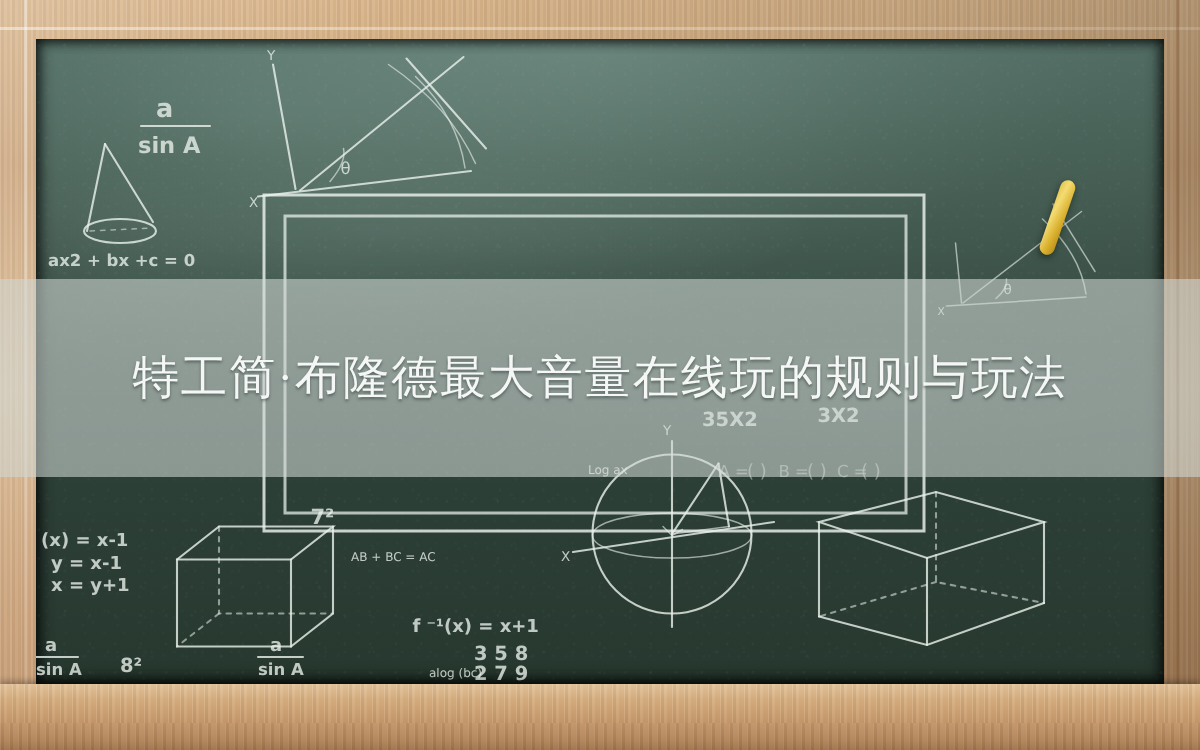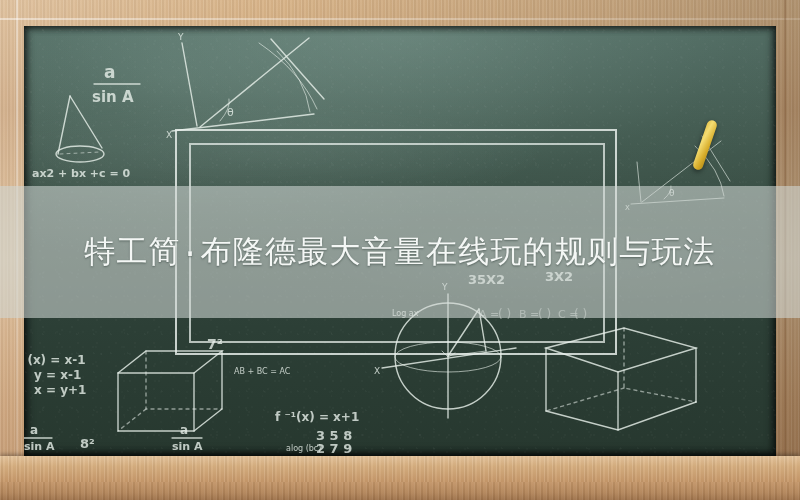--- a/index.html
+++ b/index.html
@@ -113,21 +113,21 @@
     background:rgba(209,216,212,.58);
     display:flex;align-items:center;justify-content:center;
   }
   #banner-title{
     color:#f4f7f5;
     font-size:31px;
     letter-spacing:1.2px;
     font-weight:400;
     white-space:nowrap;
     text-shadow:0 1px 2px rgba(40,55,50,.55);
-    font-family:Liberation Mono, monospace;
+    font-family:Liberation Serif, serif;
   }
 </style>
 </head>
 <body>
 
 <div id="stage">
 
   <div id="frame">
     <div class="wood-sheen"></div>
     <div class="bevel top"></div>

